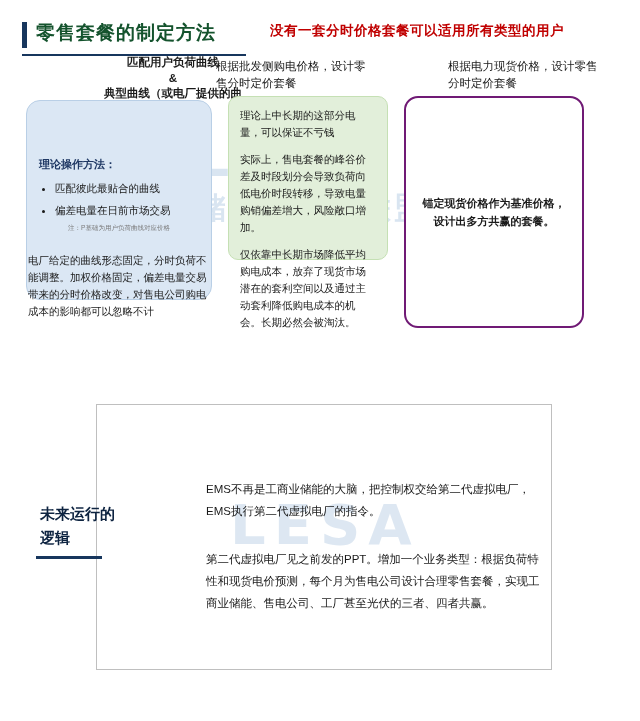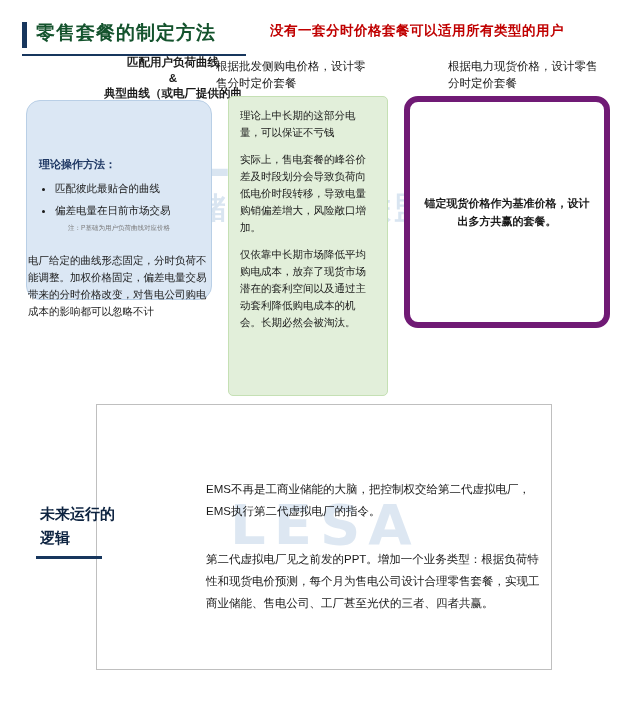--- a/index.html
+++ b/index.html
@@ -176,43 +176,43 @@
     line-height: 17px;
     color: #1a1a1a;
   }
 
   
   .panel-green {
     position: absolute;
     left: 228px;
     top: 96px;
     width: 160px;
-    height: 300px;
+    height: 164px;
     background: #e2efda;
     border: 1px solid #c5e0b4;
-    border-radius: 5px;
+    border-radius: 10px;
     box-sizing: border-box;
     padding: 10px 11px;
   }
   .panel-green p {
     margin: 0 0 10px 0;
     font-size: 10.5px;
     line-height: 17px;
     color: #1a1a1a;
   }
 
   
   .panel-right {
     position: absolute;
     left: 404px;
     top: 96px;
-    width: 206px;
+    width: 180px;
     height: 232px;
     background: #ffffff;
-    border: 6px solid #701a75;
+    border: 2px solid #701a75;
     border-radius: 14px;
     box-sizing: border-box;
     padding: 10px 14px;
     display: flex;
     align-items: center;
   }
   .panel-right p {
     margin: 0;
     font-size: 11px;
     line-height: 18px;

